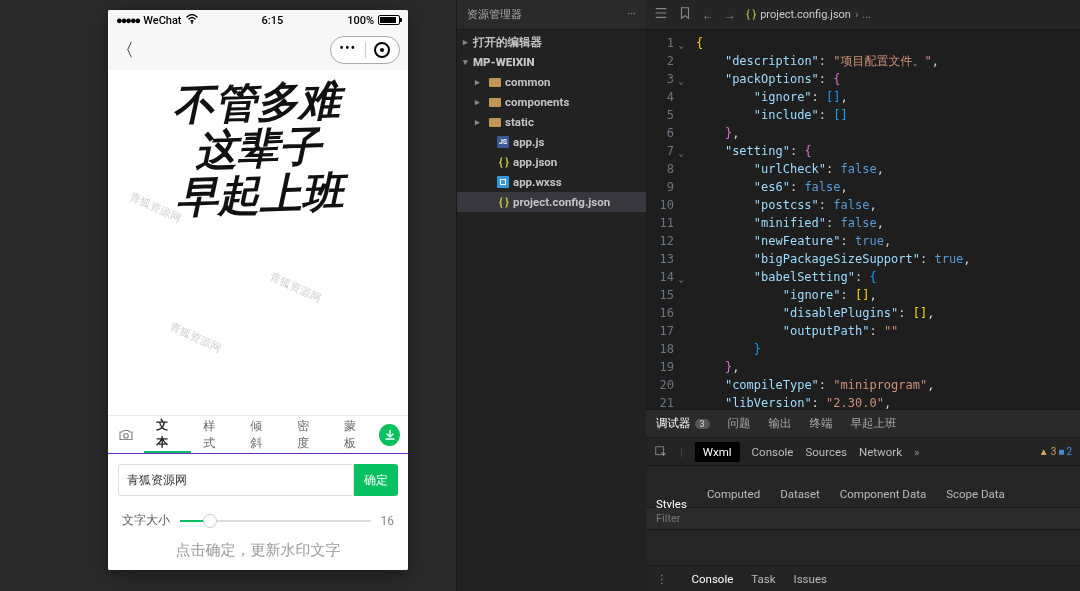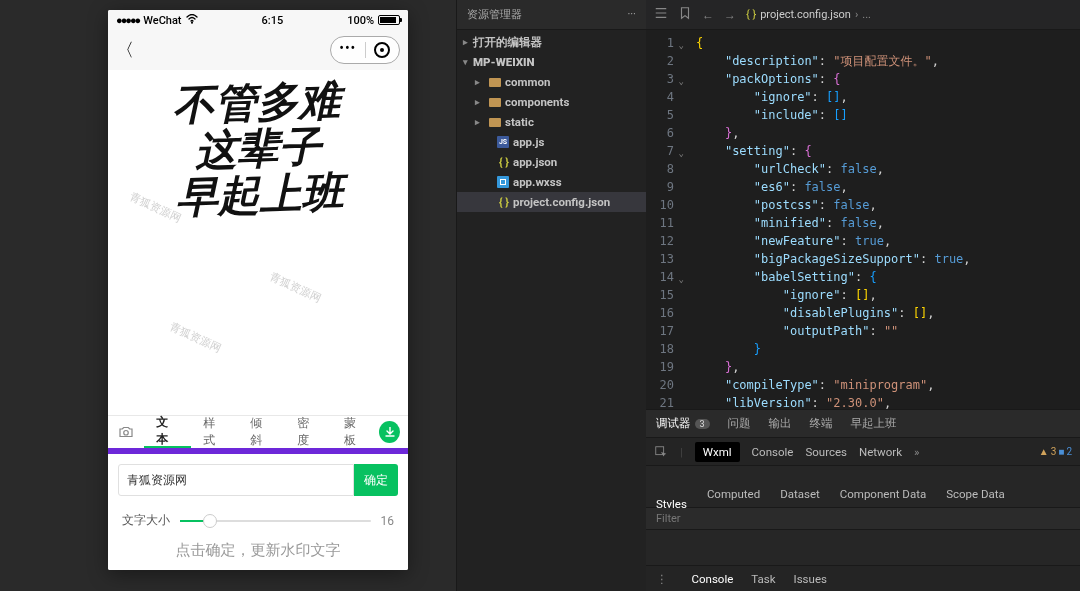--- a/index.html
+++ b/index.html
@@ -19,21 +19,21 @@
 .navhdr .back{font-size:18px;font-weight:300;}
 .capsule{width:70px;height:28px;border:1px solid #aaa;border-radius:14px;background:rgba(255,255,255,.8);display:flex;align-items:center;}
 .capsule .dots{flex:1;text-align:center;font-size:14px;letter-spacing:1px;color:#000;border-right:1px solid #ccc;height:16px;line-height:12px;}
 .capsule .circ{flex:1;display:flex;align-items:center;justify-content:center;}
 .capsule .circ span{width:16px;height:16px;border:2px solid #000;border-radius:50%;display:flex;align-items:center;justify-content:center;}
 .capsule .circ span:before{content:"";width:4px;height:4px;background:#000;border-radius:50%;}
 .canvas{flex:1;background:#fff;position:relative;display:flex;align-items:flex-start;justify-content:center;padding-top:10px;overflow:hidden;}
 .wmtext{font-family:"Brush Script MT","STKaiti",cursive;font-size:42px;color:#111;line-height:1.1;text-align:center;font-weight:700;font-style:italic;transform:rotate(-2deg);}
 .wm-small{position:absolute;color:#d0d0d0;font-size:11px;transform:rotate(25deg);}
 .panel{background:#fff;border-top:1px solid #e8e8e8;}
-.tabs{display:flex;align-items:center;border-bottom:6px solid #6d28d9;height:38px;}
+.tabs{display:flex;align-items:center;border-bottom:1px solid #6d28d9;height:38px;}
 .camtab{width:38px;display:flex;align-items:center;justify-content:center;color:#888;}
 .camtab svg{width:18px;height:18px;}
 .tabitem{padding:0 12px;height:100%;display:flex;align-items:center;color:#666;font-size:12px;}
 .tabitem.active{color:#222;border-bottom:2px solid #07c160;font-weight:600;}
 .dlbtn{margin-left:auto;margin-right:8px;width:22px;height:22px;border-radius:50%;background:#07c160;color:#fff;display:flex;align-items:center;justify-content:center;font-size:12px;}
 .inputrow{display:flex;padding:10px 10px;gap:0;}
 .inputrow input{flex:1;height:32px;border:1px solid #e0e0e0;border-radius:3px 0 0 3px;padding:0 8px;font-size:12px;color:#333;outline:none;}
 .okbtn{width:44px;height:32px;background:#07c160;color:#fff;border:none;border-radius:0 3px 3px 0;font-size:12px;}
 .sliderrow{display:flex;align-items:center;padding:6px 14px;color:#555;font-size:12px;}
 .sliderrow .lbl{margin-right:10px;}

